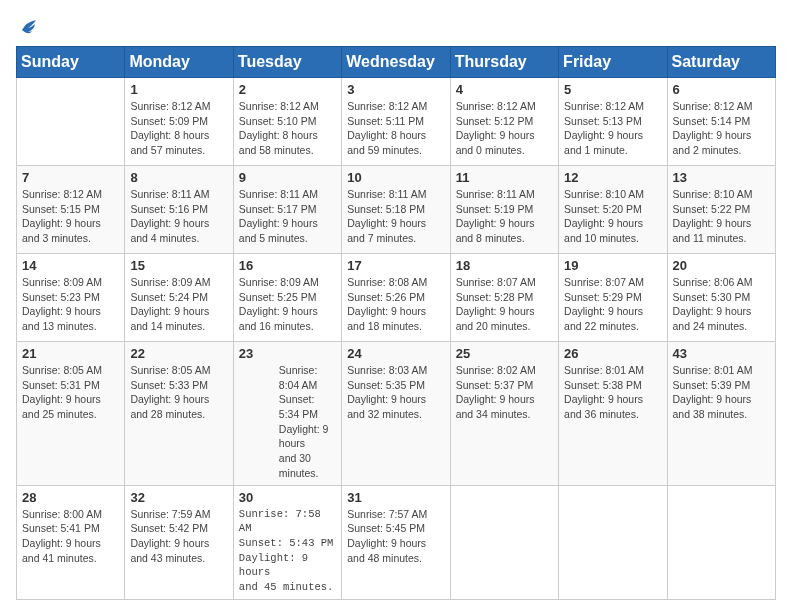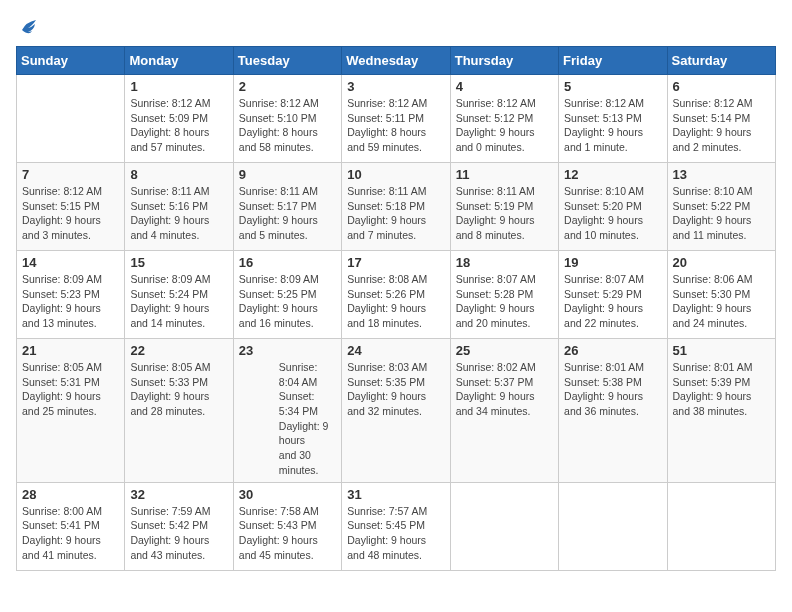--- a/index.html
+++ b/index.html
@@ -53,21 +53,21 @@
       font-size: 16px;
       color: #555;
     }
     table {
       width: 100%;
       border-collapse: collapse;
     }
     thead tr th {
       background-color: #2a6db5;
       color: #fff;
-      font-size: 13px;
+      font-size: 16px;
       font-weight: bold;
       padding: 6px 4px;
       text-align: left;
       border: 1px solid #1e5a9a;
     }
     tbody tr td {
       border: 1px solid #ccc;
       vertical-align: top;
       padding: 4px 5px;
       font-size: 11px;
@@ -311,21 +311,21 @@
 and 34 minutes.</div>
         </td>
         <td>
           <span class="day-number">26</span>
           <div class="day-info" style="white-space: pre-line;">Sunrise: 8:01 AM
 Sunset: 5:38 PM
 Daylight: 9 hours
 and 36 minutes.</div>
         </td>
         <td>
-          <span class="day-number">51</span>
+          <span class="day-number">43</span>
           <div class="day-info" style="white-space: pre-line;">Sunrise: 8:01 AM
 Sunset: 5:39 PM
 Daylight: 9 hours
 and 38 minutes.</div>
         </td>
       </tr>
       <tr>
         <td>
           <span class="day-number">28</span>
           <div class="day-info" style="white-space: pre-line;">Sunrise: 8:00 AM
@@ -335,21 +335,21 @@
         </td>
         <td>
           <span class="day-number">32</span>
           <div class="day-info" style="white-space: pre-line;">Sunrise: 7:59 AM
 Sunset: 5:42 PM
 Daylight: 9 hours
 and 43 minutes.</div>
         </td>
         <td>
           <span class="day-number">30</span>
-          <div class="day-info" style="white-space: pre-line;">Sunrise: 7:58 AM
+          <div class="day-info" style="white-space: pre-line; font-family: Liberation Mono, monospace;">Sunrise: 7:58 AM
 Sunset: 5:43 PM
 Daylight: 9 hours
 and 45 minutes.</div>
         </td>
         <td>
           <span class="day-number">31</span>
           <div class="day-info" style="white-space: pre-line;">Sunrise: 7:57 AM
 Sunset: 5:45 PM
 Daylight: 9 hours
 and 48 minutes.</div>

